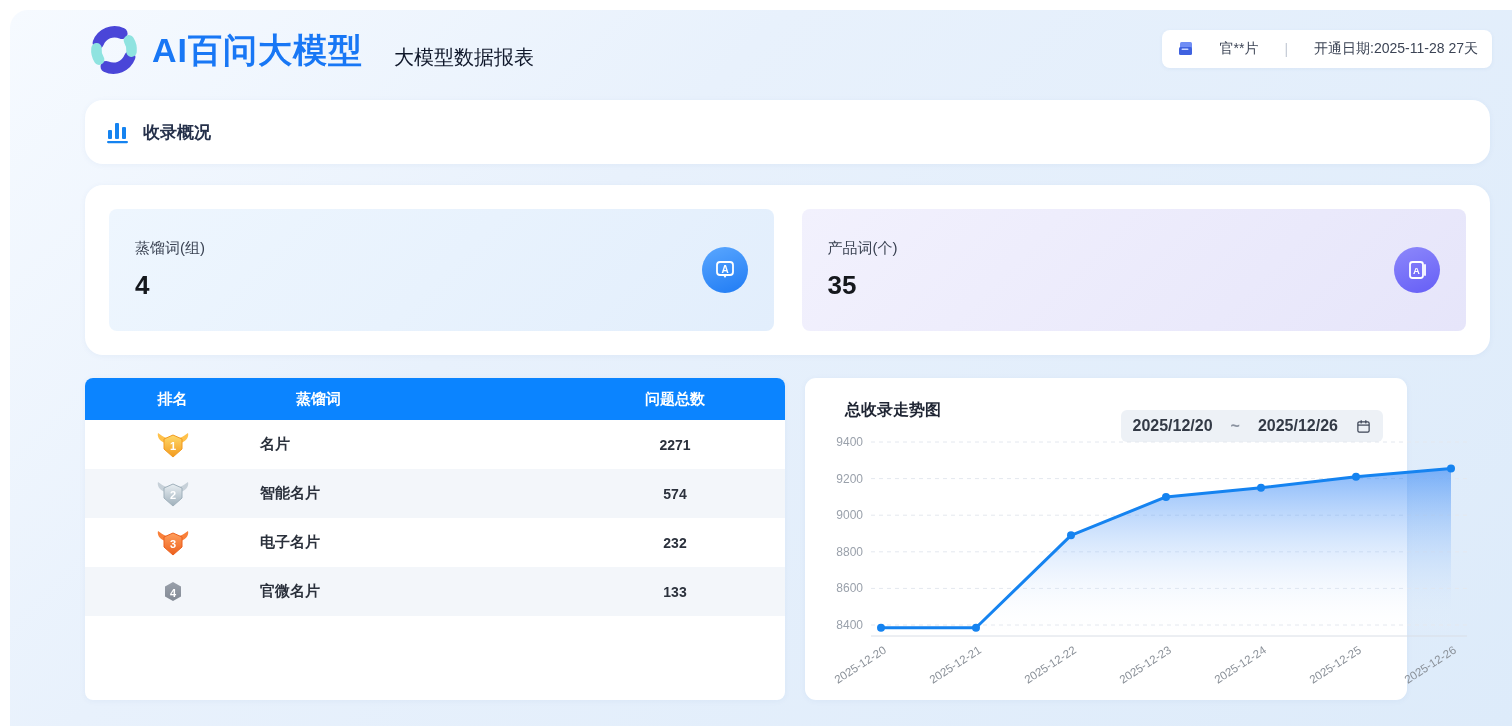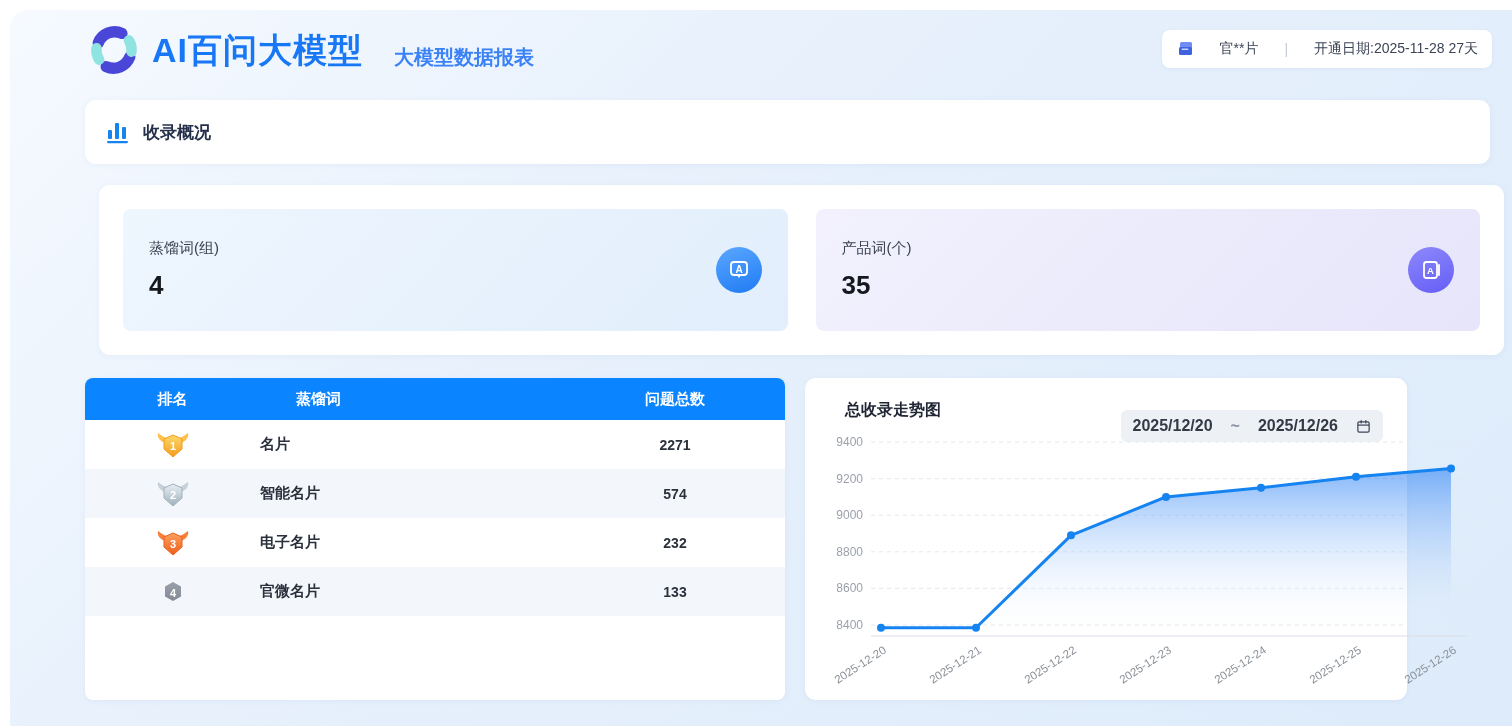--- a/index.html
+++ b/index.html
@@ -6,33 +6,33 @@
   html,body { width:1512px; height:726px; overflow:hidden;
     font-family:"Liberation Sans","DejaVu Sans",sans-serif; background:#ffffff; position:relative; }
   .canvas { position:absolute; left:10px; top:10px; right:0; bottom:0;
     background:linear-gradient(135deg,#f6faff 0%,#e8f1fc 35%,#ddebfa 100%);
     border-top-left-radius:18px; }
   .abs { position:absolute; }
 
   
   .logo { left:86px; top:22px; width:56px; height:56px; }
   .app-title { left:152px; top:28px; font-size:34px; font-weight:800; color:#1877f5; letter-spacing:1px; }
-  .report-title { left:394px; top:44px; font-size:20px; font-weight:700; color:#3b82f6; }
+  .report-title { left:394px; top:44px; font-size:20px; font-weight:400; color:#0f172a; }
   .account-badge { right:20px; top:30px; height:38px; background:#ffffff; border-radius:8px;
     display:flex; align-items:center; gap:24px; padding:0 14px; font-size:14px; color:#3c4455;
     box-shadow:0 1px 4px rgba(30,80,160,0.06); }
   .account-badge .sep { color:#c3c9d4; margin:0 2px; }
 
   
-  .card { background:#ffffff; border-radius:11px; box-shadow:0 1px 6px rgba(30,80,160,0.05); }
+  .card { background:#ffffff; border-radius:18px; box-shadow:0 1px 6px rgba(30,80,160,0.05); }
   .section-card { left:85px; top:100px; width:1405px; height:64px; display:flex; align-items:center; padding:0 20px; gap:12px; }
   .section-title { font-size:17px; font-weight:700; color:#25304a; }
 
   
-  .stats-wrap { left:99px; top:185px; width:1405px; height:170px; display:flex; gap:28px; padding:24px 24px; }
+  .stats-wrap { left:85px; top:185px; width:1405px; height:170px; display:flex; gap:28px; padding:24px 24px; }
   .stat-card { flex:1; border-radius:8px; padding:22px 26px; display:flex; align-items:center; justify-content:space-between; }
   .stat-card.c0 { background:linear-gradient(135deg,#eef6fe,#e2eefc); }
   .stat-card.c1 { background:linear-gradient(135deg,#f2f1fd,#e6e5fa); }
   .stat-card.c2 { background:linear-gradient(135deg,#e9fbf9,#ddf7f5); }
   .stat-card.c3 { background:linear-gradient(135deg,#fdf6ec,#faefdd); }
   .stat-label { font-size:15px; color:#3a4252; }
   .stat-value { font-size:26px; font-weight:700; color:#15181d; margin-top:12px; }
   .stat-icon { width:46px; height:46px; border-radius:50%; display:flex; align-items:center; justify-content:center; }
   .stat-icon.i0 { background:linear-gradient(160deg,#5aa7ff,#1f7bf4); }
   .stat-icon.i1 { background:linear-gradient(160deg,#8d88fb,#655ef6); }

